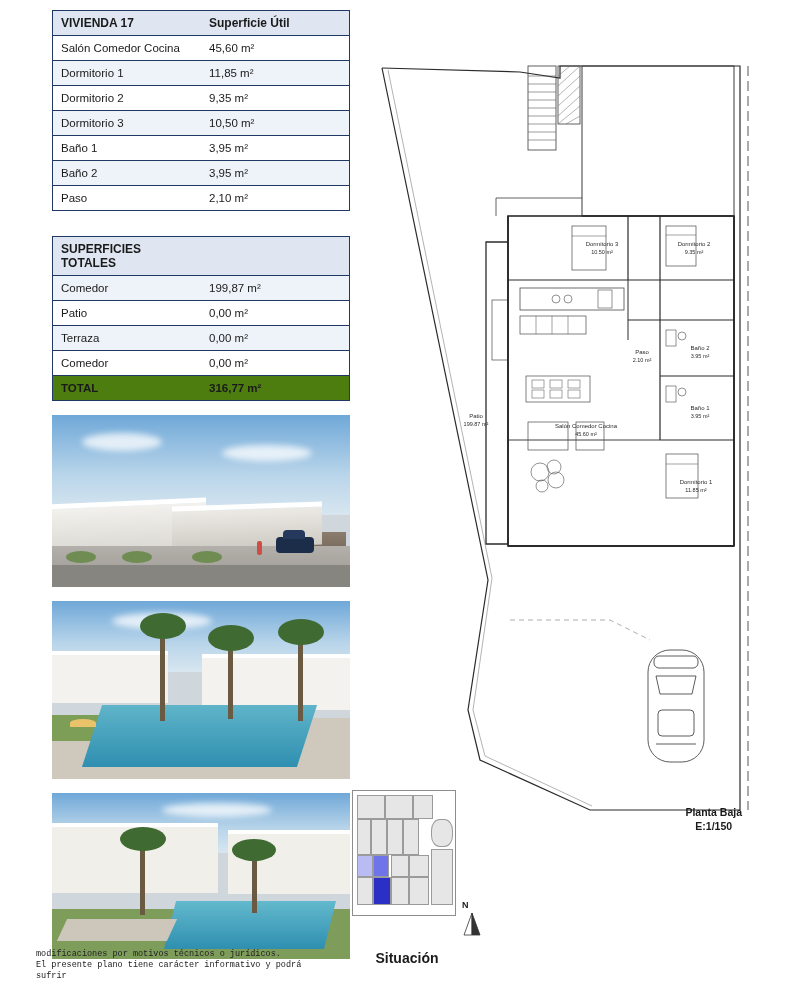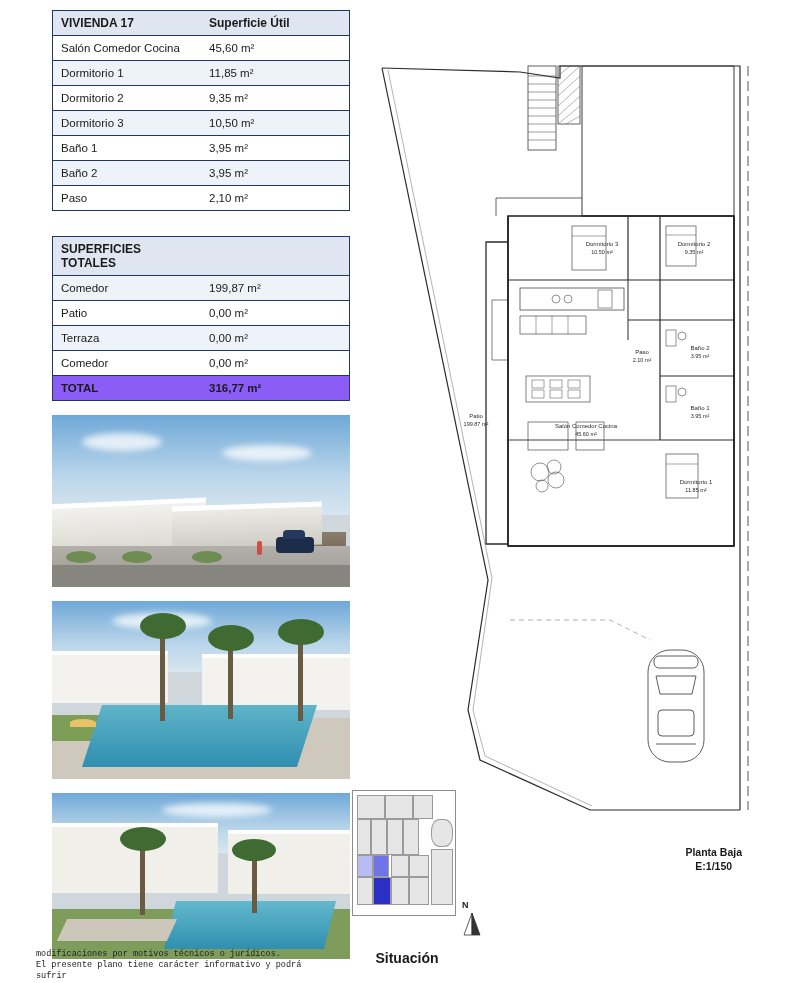--- a/index.html
+++ b/index.html
@@ -40,21 +40,21 @@
   table.surface-table tr:last-child td { border-bottom: none; }
   table.surface-table td.label { text-align: left; }
   table.surface-table td.value { text-align: left; }
   table.surface-table tr.head td {
     background: #dfe6f2;
     font-weight: bold;
     font-size: 12px;
   }
   table.surface-table tr.alt td { background: #eef2f9; }
   table.surface-table tr.total td {
-    background: #8b5cf6;
+    background: #4d7c0f;
     font-weight: bold;
   }
   .spacer-block { height: 25px; }
 
   
   .render {
     position: relative;
     width: 298px;
     height: 182px;
     margin-top: 14px;
@@ -222,21 +222,21 @@
     left: 360px;
     top: 20px;
     width: 430px;
     height: 830px;
   }
   .plan svg { display:block; }
 
   .plan-caption {
     position: absolute;
     right: 58px;
-    top: 845px;
+    top: 805px;
     text-align: center;
     font-size: 10.5px;
     font-weight: bold;
     line-height: 14px;
   }
 </style>
 </head>
 <body>
 
 <div class="left-col">

